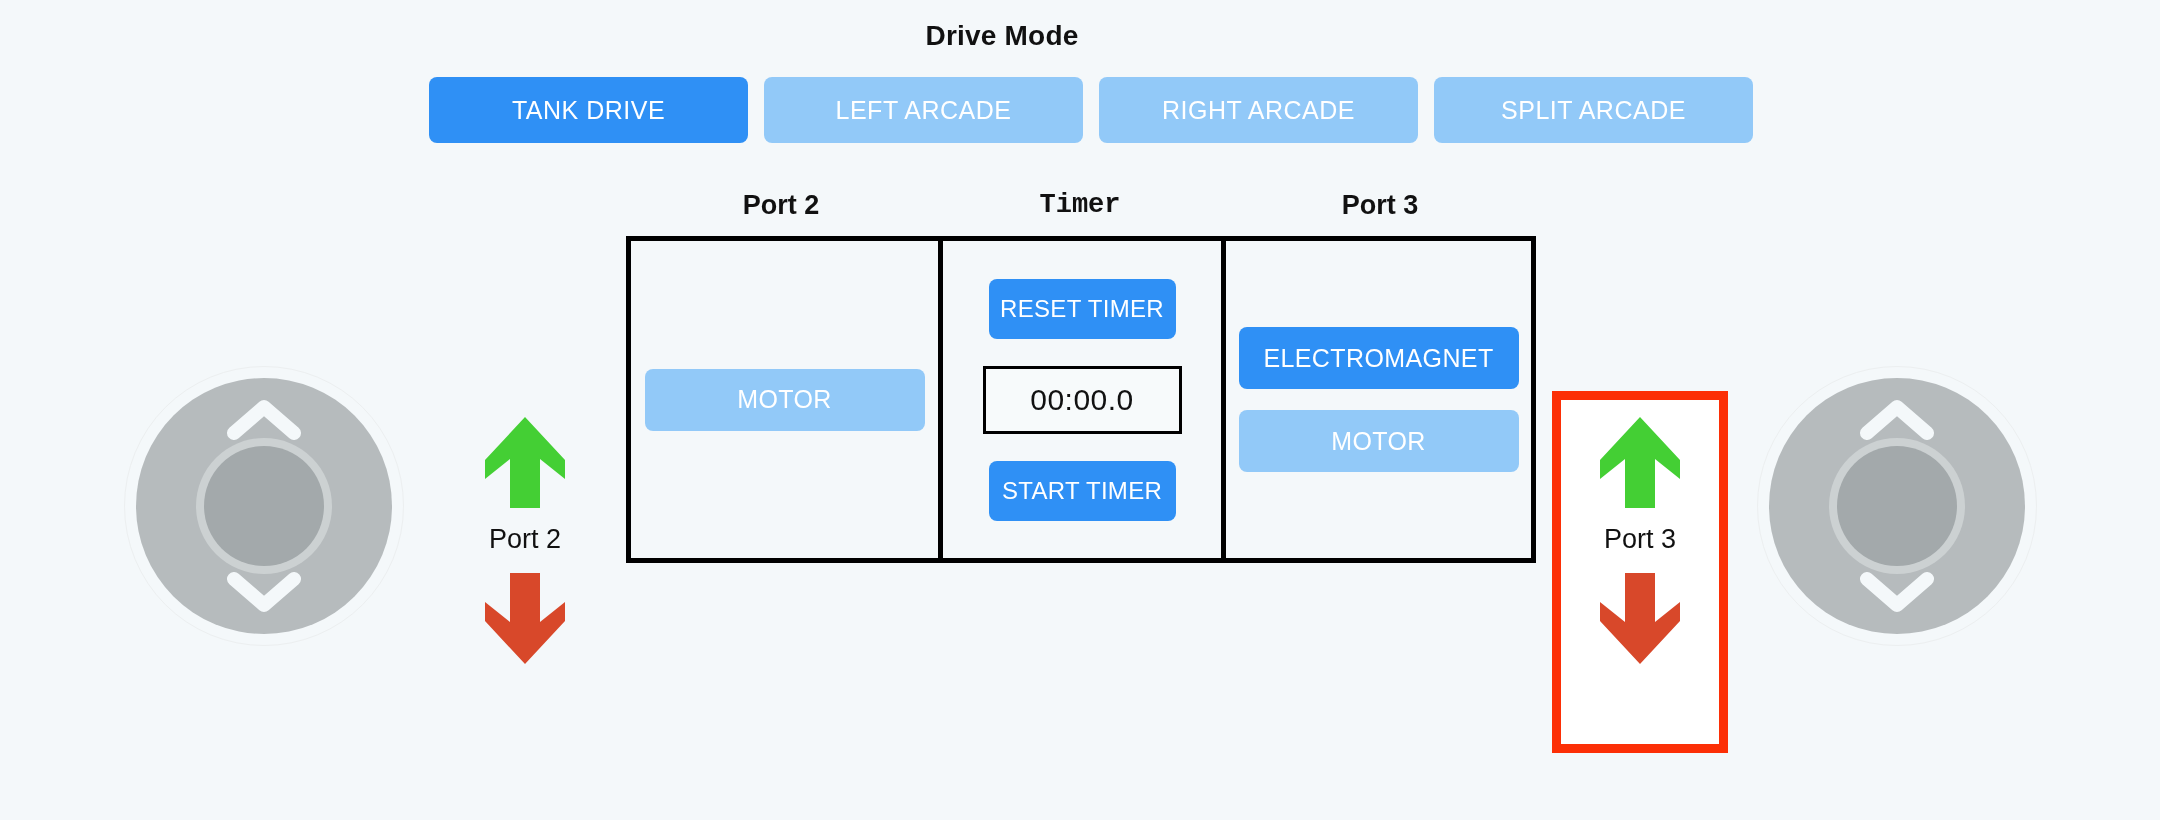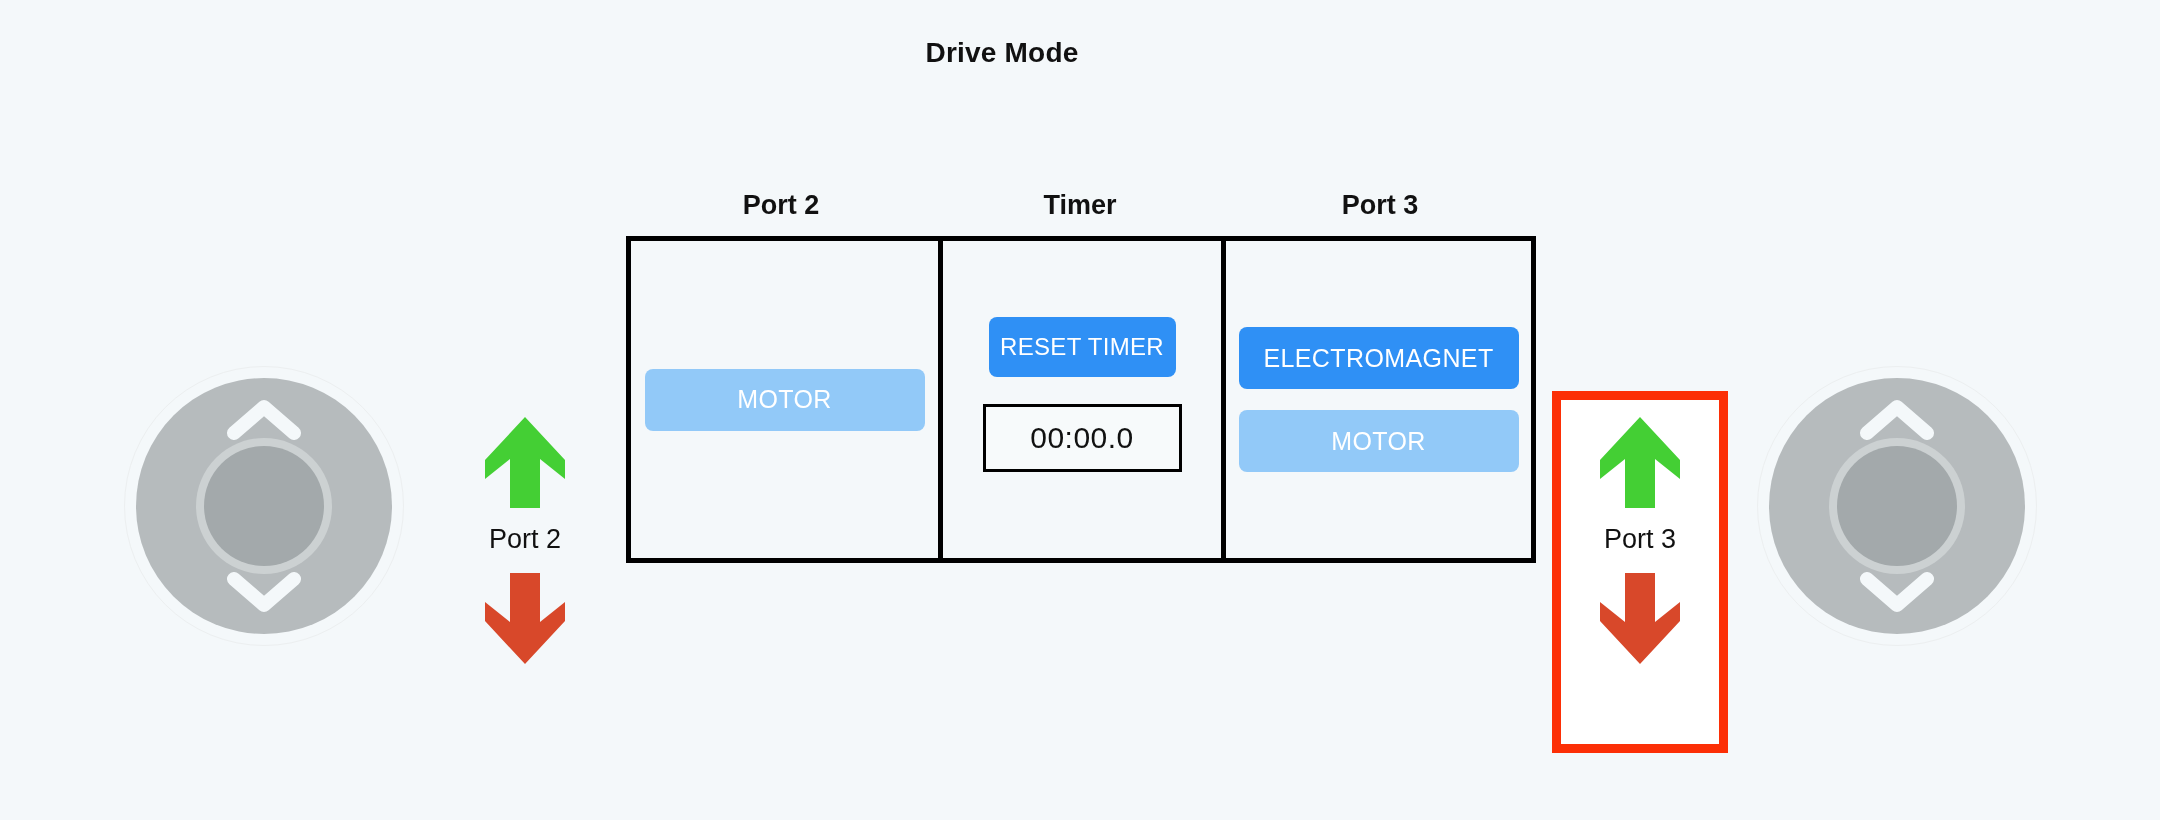--- a/index.html
+++ b/index.html
@@ -24,21 +24,20 @@
   .drive-mode-title {
     position: absolute;
     top: 20px;
     left: 0;
     width: 2004px;
     text-align: center;
     font-size: 28px;
     font-weight: bold;
     color: #111111;
     letter-spacing: 0.2px;
-    margin-top: 17px;
   }
   .mode-row {
     position: absolute;
     top: 77px;
     left: 429px;
     display: flex;
     gap: 16px;
   }
   .mode-btn {
     width: 319px;
@@ -66,21 +65,21 @@
     width: 910px;
     display: flex;
   }
   .panel-label {
     text-align: center;
     font-size: 27px;
     font-weight: bold;
     color: #111111;
   }
   .panel-label.col-a { width: 310px; }
-  .panel-label.col-b { width: 288px; }
+  .panel-label.col-b { width: 288px; font-family: Liberation Mono, monospace; }
   .panel-label.col-c { width: 312px; }
 
   .panel {
     position: absolute;
     top: 236px;
     left: 626px;
     width: 910px;
     height: 327px;
     border: 5px solid #000000;
     box-sizing: border-box;
@@ -228,36 +227,43 @@
     background: #ffffff;
   }
 </style>
 </head>
 <body>
 
 <div id="app">
 
   <div class="drive-mode-title">Drive Mode</div>
 
+  <div class="mode-row">
+    <button class="mode-btn active">TANK DRIVE</button>
+    <button class="mode-btn inactive">LEFT ARCADE</button>
+    <button class="mode-btn inactive">RIGHT ARCADE</button>
+    <button class="mode-btn inactive">SPLIT ARCADE</button>
+  </div>
 
   <div class="panel-labels">
     <div class="panel-label col-a">Port 2</div>
     <div class="panel-label col-b">Timer</div>
     <div class="panel-label col-c">Port 3</div>
   </div>
 
   <div class="panel">
 
     <div class="panel-col col-a">
       <button class="port-btn secondary">MOTOR</button>
     </div>
 
     <div class="panel-col col-b">
       <button class="timer-btn">RESET TIMER</button>
       <div class="timer-display">00:00.0</div>
+      <button class="timer-btn">START TIMER</button>
     </div>
 
     <div class="panel-col col-c">
       <button class="port-btn primary">ELECTROMAGNET</button>
       <button class="port-btn secondary">MOTOR</button>
     </div>
 
   </div>
 
   <div class="joystick" style="left:124px; top:366px;">

